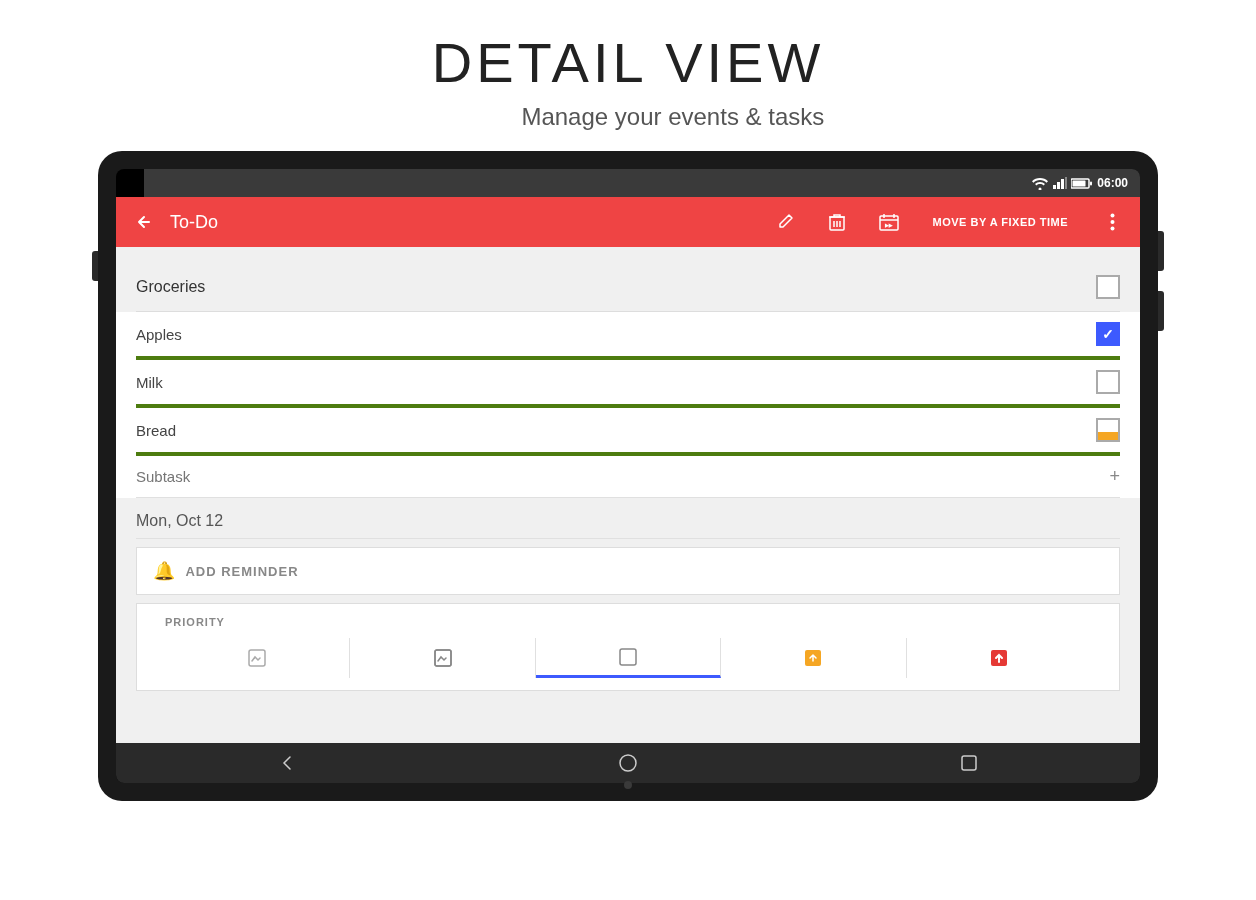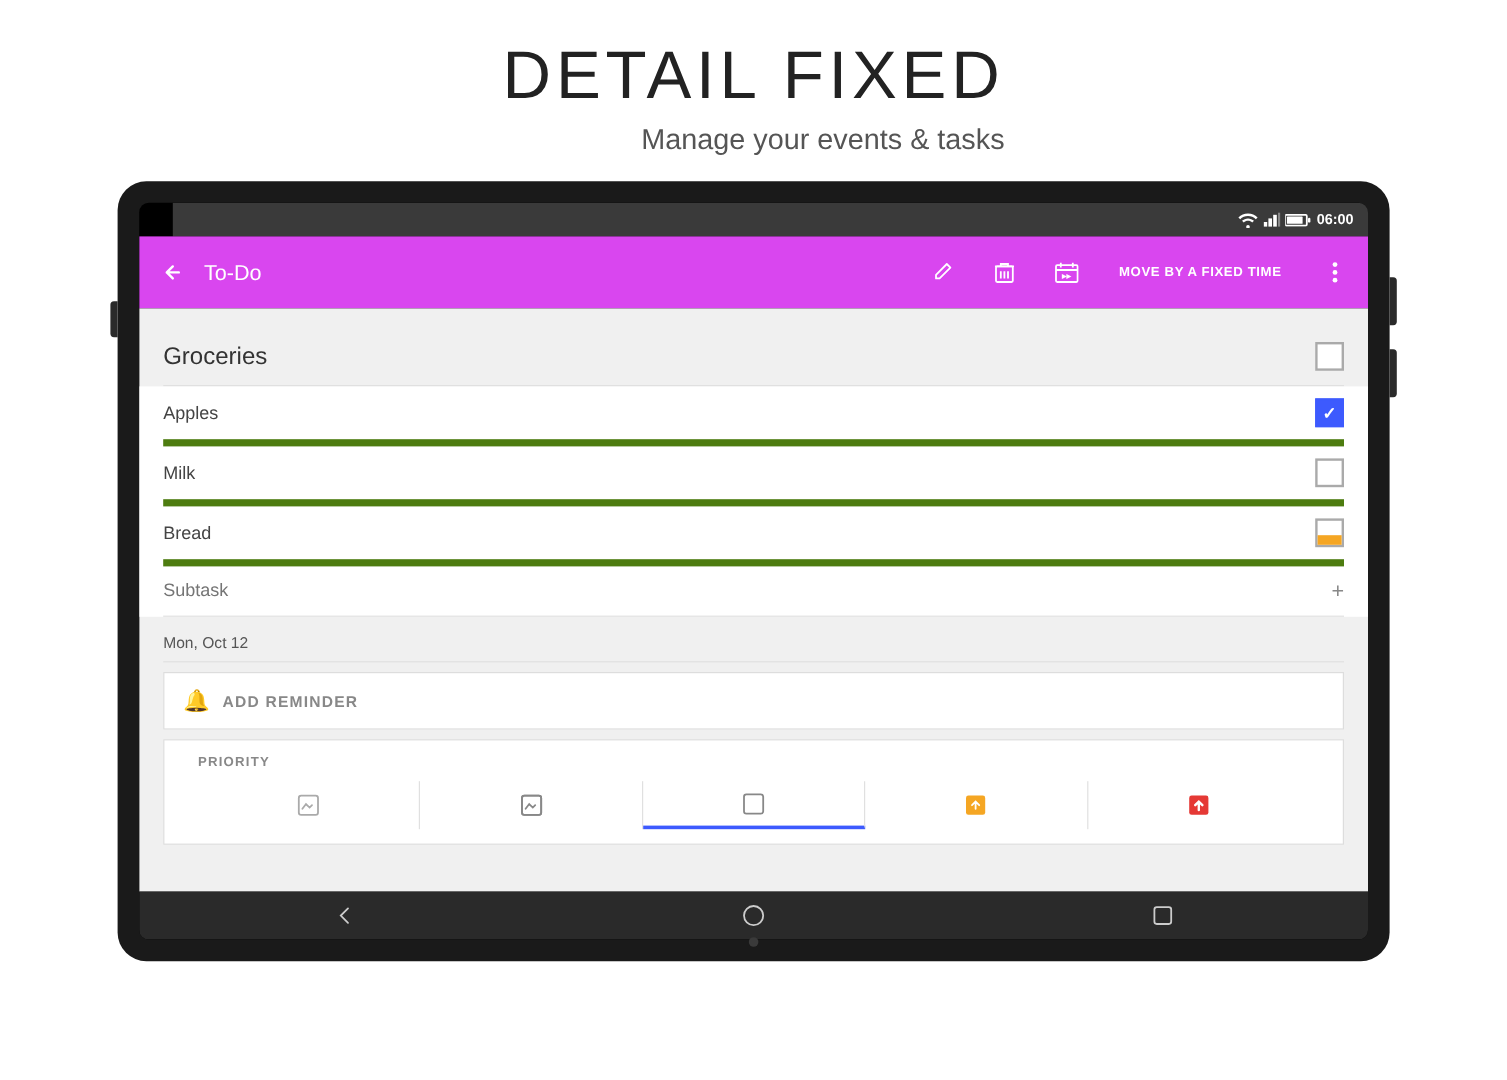--- a/index.html
+++ b/index.html
@@ -75,22 +75,22 @@
       gap: 4px;
     }
 
     .status-time {
       color: white;
       font-size: 12px;
       font-weight: bold;
     }
 
     .app-toolbar {
-      background: #d946ef;
-      height: 60px;
+      background: #ef4444;
+      height: 50px;
       display: flex;
       align-items: center;
       padding: 0 12px;
       flex-shrink: 0;
       gap: 10px;
     }
 
     .toolbar-back {
       color: white;
       font-size: 20px;
@@ -146,21 +146,21 @@
     }
 
     .task-main {
       display: flex;
       align-items: center;
       padding: 12px 0;
       border-bottom: 1px solid #ddd;
     }
 
     .task-main-label {
-      font-size: 20px;
+      font-size: 16px;
       color: #333;
       flex: 1;
     }
 
     .checkbox {
       width: 24px;
       height: 24px;
       border: 2px solid #aaa;
       background: white;
       display: flex;
@@ -201,21 +201,21 @@
     .subtask-list {
       background: white;
       margin: 0 -20px;
       padding: 0 20px;
     }
 
     .subtask-item {
       display: flex;
       align-items: center;
       padding: 10px 0;
-      border-bottom: 6px solid #4d7c0f;
+      border-bottom: 4px solid #4d7c0f;
       gap: 12px;
     }
 
     .subtask-label {
       font-size: 15px;
       color: #444;
       flex: 1;
     }
 
     .add-subtask-row {
@@ -236,21 +236,21 @@
     }
 
     .add-icon {
       color: #888;
       font-size: 18px;
       cursor: pointer;
     }
 
     .date-row {
       padding: 14px 0 8px;
-      font-size: 13px;
+      font-size: 16px;
       color: #555;
       border-bottom: 1px solid #e0e0e0;
     }
 
     .reminder-row {
       display: flex;
       align-items: center;
       padding: 12px 0;
       gap: 10px;
       border: 1px solid #ddd;
@@ -367,21 +367,21 @@
       width: 8px;
       height: 8px;
       background: #3a3a3a;
       border-radius: 50%;
     }
   </style>
 </head>
 <body>
 
 <div class="page-header">
-  <div class="page-title">DETAIL FIXED</div>
+  <div class="page-title">DETAIL VIEW</div>
   <div class="page-subtitle">Manage your events &amp; tasks</div>
 </div>
 
 <div class="tablet-frame">
   <div class="tablet-left-btn"></div>
   <div class="tablet-side-btn tablet-side-btn-top"></div>
   <div class="tablet-side-btn tablet-side-btn-bottom"></div>
 
   <div class="tablet-inner">
 

